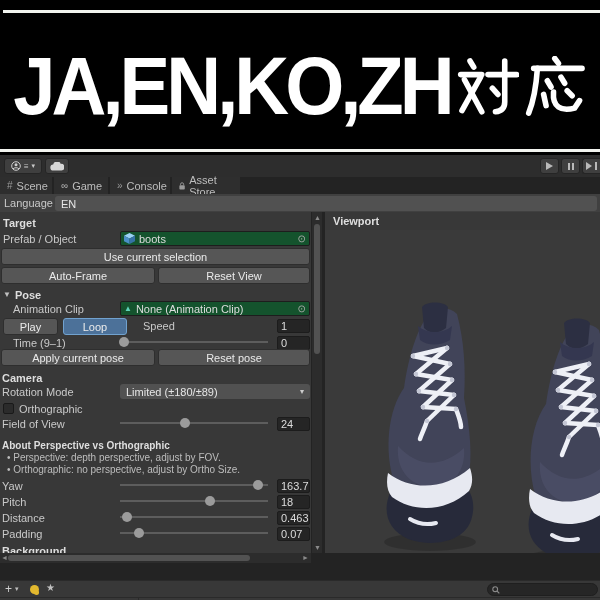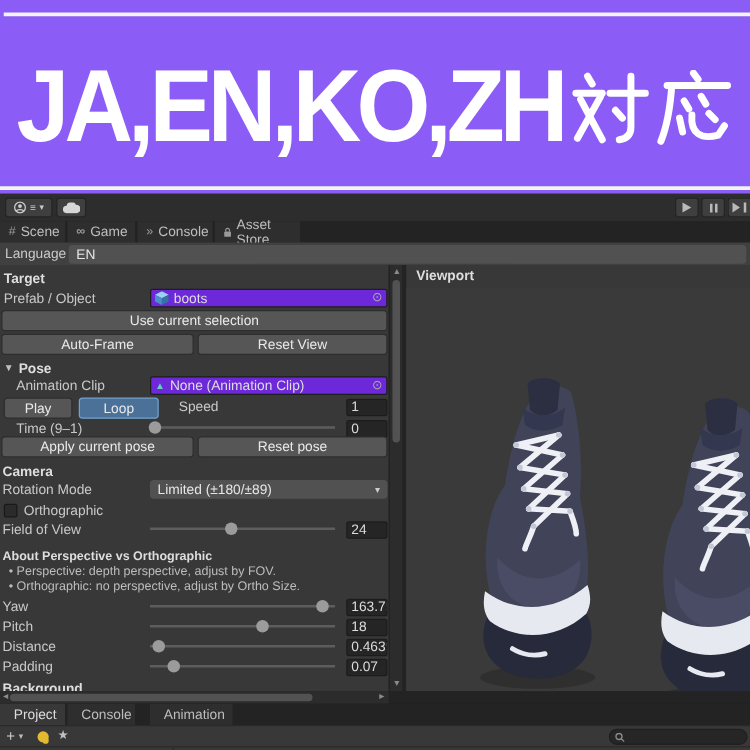--- a/index.html
+++ b/index.html
@@ -2,21 +2,21 @@
 <html><head>
 <meta charset="utf-8">
 <style>
   * { margin:0; padding:0; box-sizing:border-box; }
   html,body { width:600px; height:600px; overflow:hidden; background:#232323;
     font-family:"Liberation Sans", sans-serif; }
   .abs { position:absolute; }
   #stage { position:relative; width:600px; height:600px; background:#232323; }
 
   
-  #banner { left:0; top:0; width:600px; height:155px; background:#8b5cf6; }
+  #banner { left:0; top:0; width:600px; height:155px; background:#000000; }
   .banner-line { left:0; width:600px; height:3px; background:#f2f4ef; }
   #banner-text { left:0; top:30px; width:600px; height:110px; display:flex;
     align-items:center; justify-content:center; gap:6px; }
   #banner-latin { color:#ffffff; font-weight:bold; font-size:76px; letter-spacing:-4px;
     transform:scaleY(1.08); white-space:nowrap; }
   .kanji { width:62px; height:62px; margin-top:4px; }
   .kanji path { stroke:#ffffff; stroke-width:9; stroke-linecap:round; fill:none; }
 
   
   #topbar { left:0; top:155px; width:600px; height:22px; background:#2d2d2d; }
@@ -42,21 +42,21 @@
     display:flex; align-items:center; padding:0 6px; height:15px; }
   .drop .caret { margin-left:auto; font-size:8px; color:#cccccc; }
 
   
   #leftpanel { left:0; top:212px; width:311px; height:341px; background:#383838; overflow:hidden; }
   .row { position:absolute; left:0; width:311px; height:15px; display:flex; align-items:center; }
   .btn { position:absolute; display:flex; align-items:center; justify-content:center;
     background:#565656; border:1px solid #2e2e2e; border-radius:3px; font-size:11px;
     color:#eaeaea; height:17px; cursor:default; }
   .btn.blue { background:#4c7199; border-color:#71a2cf; }
-  .ofield { position:absolute; left:120px; width:190px; height:15px; background:#6d28d9;
+  .ofield { position:absolute; left:120px; width:190px; height:15px; background:#14532d;
     border:1px solid #1d1d1d; border-radius:2px; display:flex; align-items:center;
     gap:4px; padding:0 3px; font-size:11px; color:#dddddd; }
   .picker { margin-left:auto; color:#aaaaaa; font-size:10px; line-height:1; }
   .vbox { position:absolute; left:277px; width:33px; height:14px; background:#252525;
     border:1px solid #1c1c1c; border-radius:2px; font-size:11px; color:#dcdcdc;
     line-height:12px; padding-left:3px; overflow:hidden; white-space:nowrap; }
   .slider { position:absolute; left:120px; width:148px; height:14px; }
   .slider .track { position:absolute; left:0; right:0; top:6px; height:2px; background:#5d5d5d; }
   .slider .handle { position:absolute; top:2px; width:10px; height:10px; border-radius:50%;
     background:#9b9b9b; margin-left:-5px; }
@@ -403,43 +403,20 @@
   </div>
 
   <div class="abs" id="hscrollrow">
     <div id="hscroll">
       <span class="sarrow" style="left:1px; top:1px;">◄</span>
       <div id="hthumb"></div>
       <span class="sarrow" style="left:302px; top:1px;">►</span>
     </div>
   </div>
 
-  <div class="abs" id="bottomtabs">
-    <div class="btab active" style="left:0; width:52px;">
-      <svg width="11" height="9" viewBox="0 0 11 9">
-        <path d="M0.5,1.5 h3.5 l1,1.2 h5.5 v5.8 h-10 z" fill="#bdbdbd"></path>
-      </svg>
-      <span>Project</span>
-    </div>
-    <div class="btab" style="left:54px; width:54px;">
-      <svg width="9" height="9" viewBox="0 0 9 9">
-        <rect x="0.5" y="0.5" width="8" height="8" rx="1" fill="none" stroke="#9a9a9a"></rect>
-        <line x1="2" y1="3" x2="7" y2="3" stroke="#9a9a9a"></line>
-          <line x1="2" y1="5.5" x2="7" y2="5.5" stroke="#9a9a9a"></line>
-      </svg>
-      <span>Console</span>
-    </div>
-    <div class="btab" style="left:120px; width:66px;">
-      <svg width="10" height="10" viewBox="0 0 10 10">
-        <circle cx="5" cy="5" r="4.3" fill="#9a9a9a"></circle>
-        <path d="M5,5 L5,2 M5,5 L7.2,6" stroke="#2e2e2e" stroke-width="1.1" fill="none"></path>
-      </svg>
-      <span>Animation</span>
-    </div>
-  </div>
 
   <div class="abs" id="bottombar">
     <span class="abs" style="left:5px; top:1px; color:#cfcfcf; font-size:12px;">+</span>
     <span class="abs" style="left:15px; top:4px; color:#bdbdbd; font-size:7px;">▾</span>
     <span class="abs" style="left:30px; top:4px; width:9px; height:9px; border-radius:50%; background:#e3b92f; box-shadow:2px 3px 0 -2px #e3b92f;"></span>
     <span class="abs" style="left:46px; top:1px; color:#c0c0c0; font-size:10px;">★</span>
     <div id="searchbox">
       <svg width="8" height="8" viewBox="0 0 8 8">
         <circle cx="3.2" cy="3.2" r="2.4" fill="none" stroke="#8a8a8a" stroke-width="1.1"></circle>
         <line x1="5" y1="5" x2="7.3" y2="7.3" stroke="#8a8a8a" stroke-width="1.1"></line>

